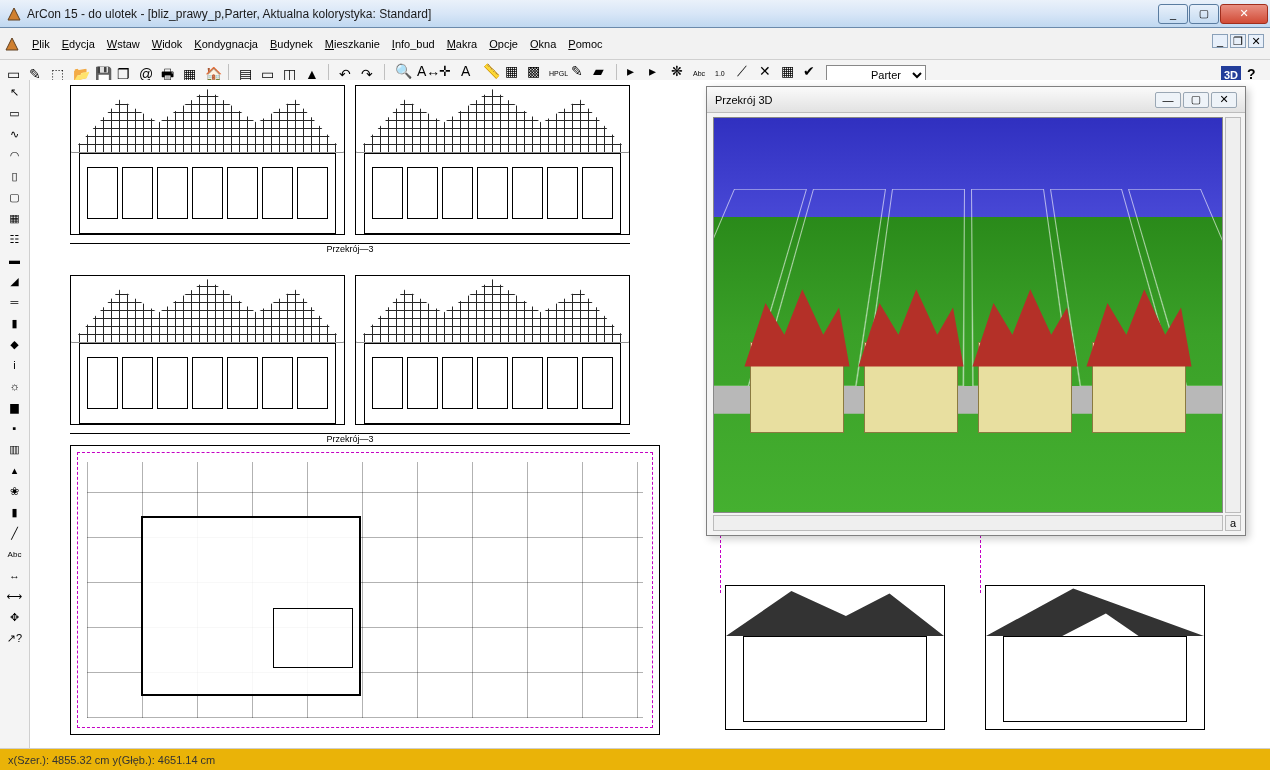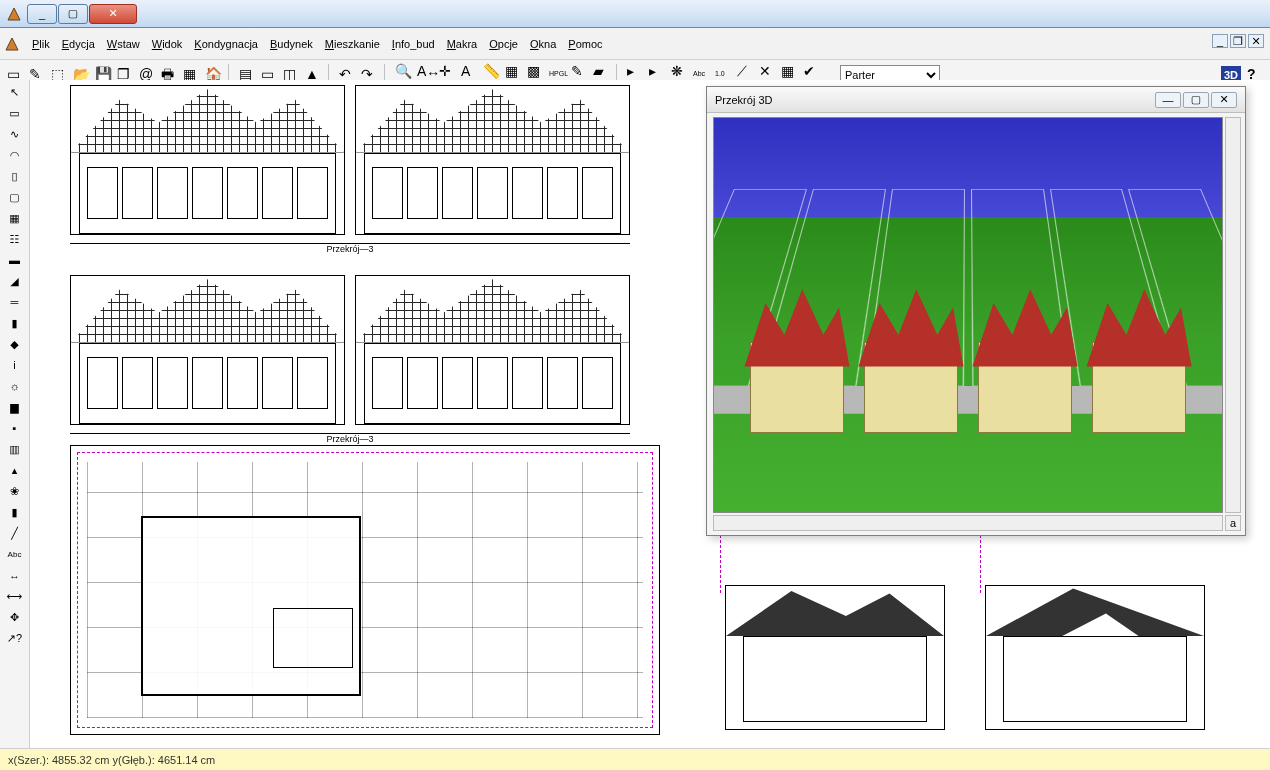--- a/index.html
+++ b/index.html
@@ -21,30 +21,30 @@
 .menubar { height: 32px; background: #f2f2f2; display: flex; align-items: center; padding: 8px 4px; border-bottom: 1px solid #d0d0d0; }
 .menubar .app-icon2 { width: 16px; height: 16px; margin-right: 6px; }
 .menu-item { padding: 2px 6px; cursor: pointer; }
 .menu-item .ul { text-decoration: underline; }
 
 
 .toolbar-top { height: 30px; background: #f4f4f4; border-bottom: 1px solid #cfcfcf; display: flex; align-items: center; padding: 0 4px; gap: 2px; overflow: hidden; }
 .tbtn { width: 22px; height: 22px; border: 1px solid transparent; display: inline-flex; align-items: center; justify-content: center; cursor: pointer; }
 .tbtn svg, .tbtn span.glyph { width: 16px; height: 16px; font-size: 14px; line-height: 1; }
 .tsep { width: 4px; height: 22px; border-left: 1px solid #c0c0c0; margin: 0 2px; }
-.floor-select { margin-left: 16px; height: 20px; width: 100px; font-size: 11px; background: #fff; border: 1px solid #888; }
+.floor-select { margin-left: 2px; height: 20px; width: 100px; font-size: 11px; background: #fff; border: 1px solid #888; padding-left: 40px; }
 .tb-right { margin-left: auto; display: flex; gap: 3px; align-items: center; }
 .badge-3d { width: 20px; height: 18px; background: #223d9a; color: #fff; font-weight: bold; font-size: 10px; display: inline-flex; align-items: center; justify-content: center; }
 
 
 .toolbar-left { position: absolute; left: 0; top: 80px; width: 30px; bottom: 22px; background: #f4f4f4; border-right: 1px solid #cfcfcf; display: flex; flex-direction: column; align-items: center; padding-top: 2px; gap: 1px; overflow: hidden; }
 .lbtn { width: 24px; height: 20px; border: 1px solid transparent; display: inline-flex; align-items: center; justify-content: center; cursor: pointer; font-size: 13px; }
 
 
-.statusbar { position: absolute; bottom: 0; left: 0; right: 0; height: 22px; background: #fef9c3; border-top: 1px solid #cfcfcf; display: flex; align-items: center; padding: 9px 8px; font-size: 11px; color: #333; }
+.statusbar { position: absolute; bottom: 0; left: 0; right: 0; height: 22px; background: #eab308; border-top: 1px solid #cfcfcf; display: flex; align-items: center; padding: 9px 8px; font-size: 11px; color: #333; }
 
 
 .canvas-area { position: absolute; left: 30px; top: 80px; right: 0; bottom: 22px; background: #fff; overflow: hidden; }
 
 
 .elev-row { position: absolute; left: 40px; right: 640px; display: flex; gap: 10px; }
 .elev1 { top: 5px; height: 150px; }
 .elev2 { top: 195px; height: 150px; }
 .house-box { flex: 1; border: 1px solid #000; position: relative; background: #fff; }
 .roof { position: absolute; top: 0; left: 0; right: 0; height: 45%; background: repeating-linear-gradient(90deg, #000 0 1px, transparent 1px 8px), repeating-linear-gradient(0deg, #000 0 1px, transparent 1px 8px); clip-path: polygon(0 100%, 18% 20%, 32% 55%, 50% 5%, 68% 55%, 82% 20%, 100% 100%); opacity: .85; }
@@ -96,20 +96,21 @@
 </style>
 </head>
 <body>
 
 <div class="titlebar">
   <span class="app-icon">
     <svg viewBox="0 0 16 16">
         <path d="M2 14 L8 2 L14 14 Z" fill="#d08030" stroke="#604020"></path>
       </svg>
   </span>
+  <span class="title-text">ArCon 15 - do ulotek - [bliz_prawy_p,Parter, Aktualna kolorystyka: Standard]</span>
   <div class="win-controls">
     <div class="win-btn">
         <span>_</span>
       </div>
     <div class="win-btn">
         <span>▢</span>
       </div>
     <div class="win-btn close">
         <span>✕</span>
       </div>

